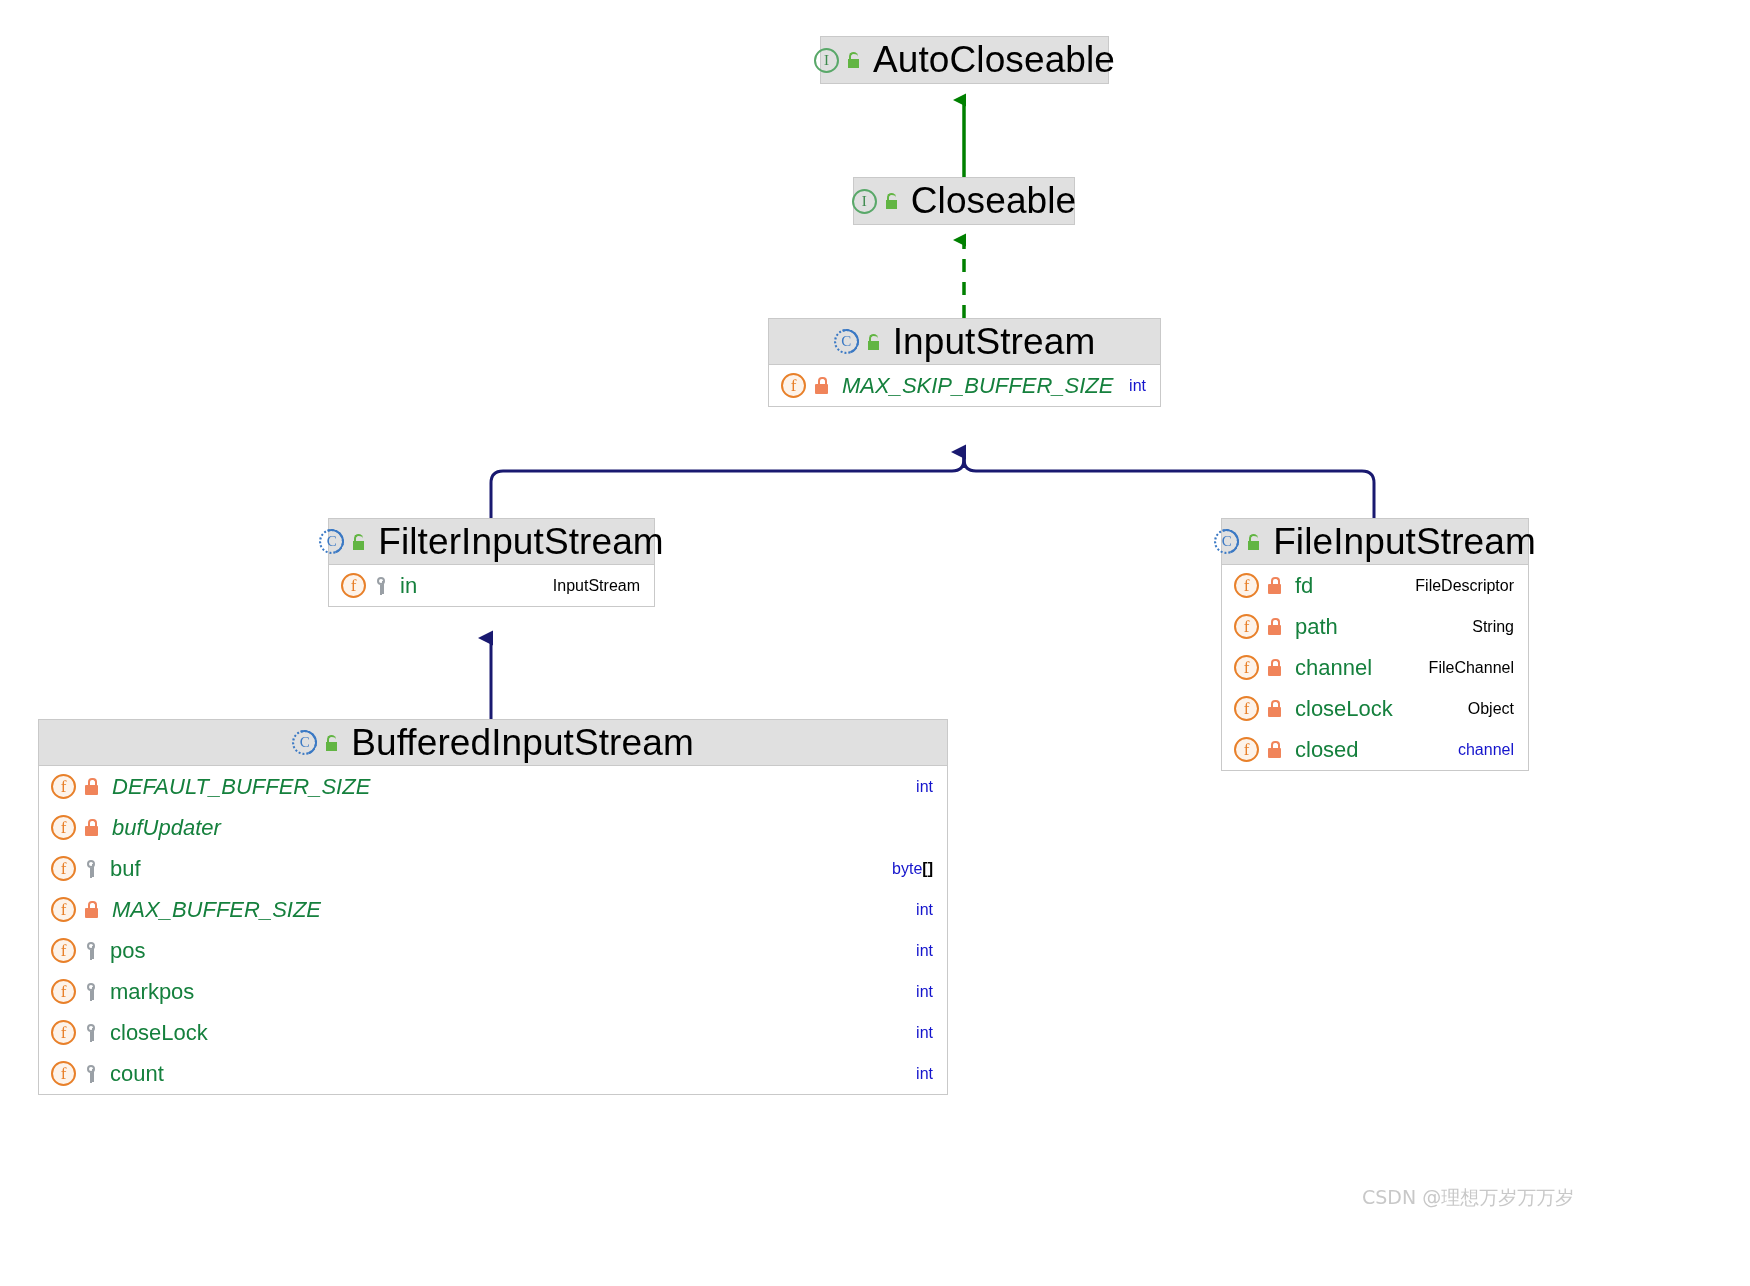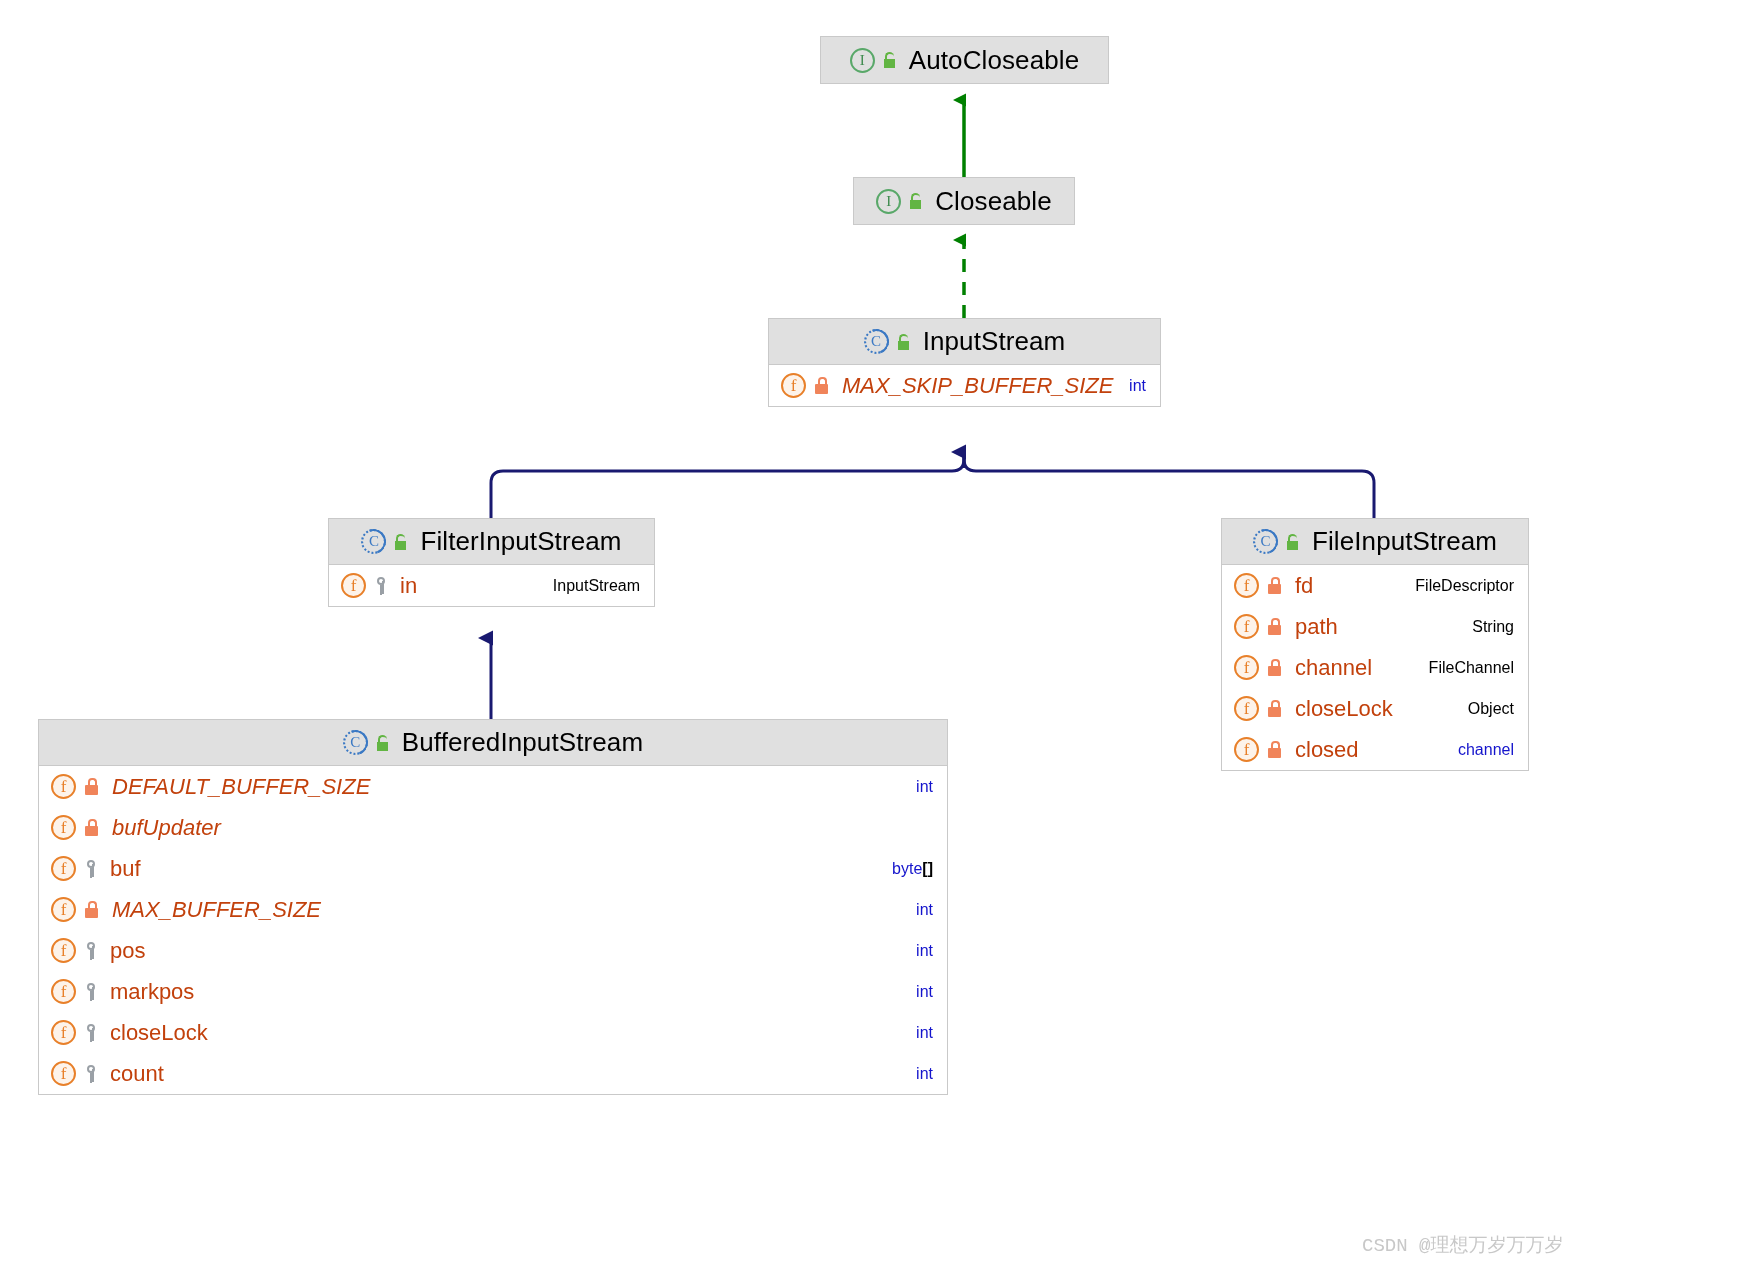--- a/index.html
+++ b/index.html
@@ -43,21 +43,21 @@
     display: flex;
     align-items: center;
     justify-content: center;
     gap: 9px;
     box-sizing: border-box;
     padding: 0 10px;
   }
   .uml-header.no-body { border-bottom: none; }
 
   .uml-title {
-    font-size: 26px;
+    font-size: 37px;
     color: #000000;
     letter-spacing: 0.1px;
     white-space: nowrap;
   }
 
   .uml-body {
     padding: 0;
   }
 
   .field-row {
@@ -71,21 +71,21 @@
   }
 
   .field-icons {
     display: flex;
     align-items: center;
     gap: 8px;
     flex: 0 0 auto;
   }
 
   .field-name {
-    color: #c2410c;
+    color: #15803d;
     font-size: 22px;
     margin-left: 12px;
     flex: 0 0 auto;
   }
   .field-name.static-final {
     font-style: italic;
   }
 
   .field-spacer { flex: 1 1 auto; min-width: 10px; }
 
@@ -451,15 +451,15 @@
           <span class="icon icon-protected"></span>
         </span>
         <span class="field-name">count</span>
         <span class="field-spacer"></span>
         <span class="field-type"><span class="kw">int</span></span>
       </div>
 
     </div>
   </div>
 
-  <div class="watermark" style="left:1362px; top:1232px;font-family:Liberation Mono, monospace;">CSDN @理想万岁万万岁</div>
+  <div class="watermark" style="left:1362px; top:1185px;">CSDN @理想万岁万万岁</div>
 
 </div>
 
 </body></html>

